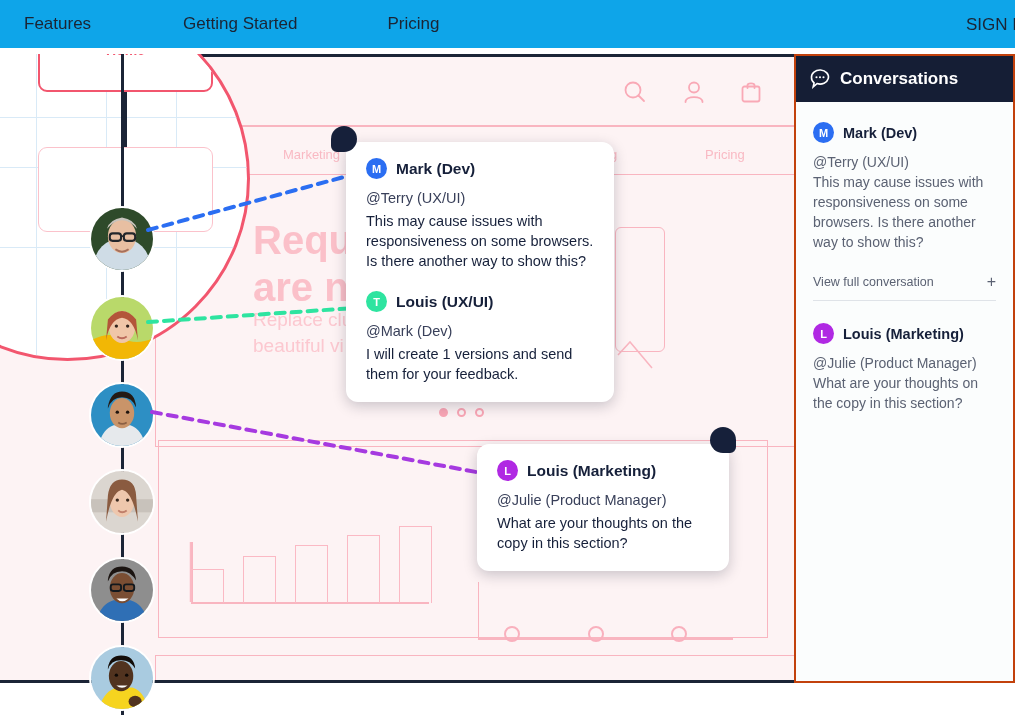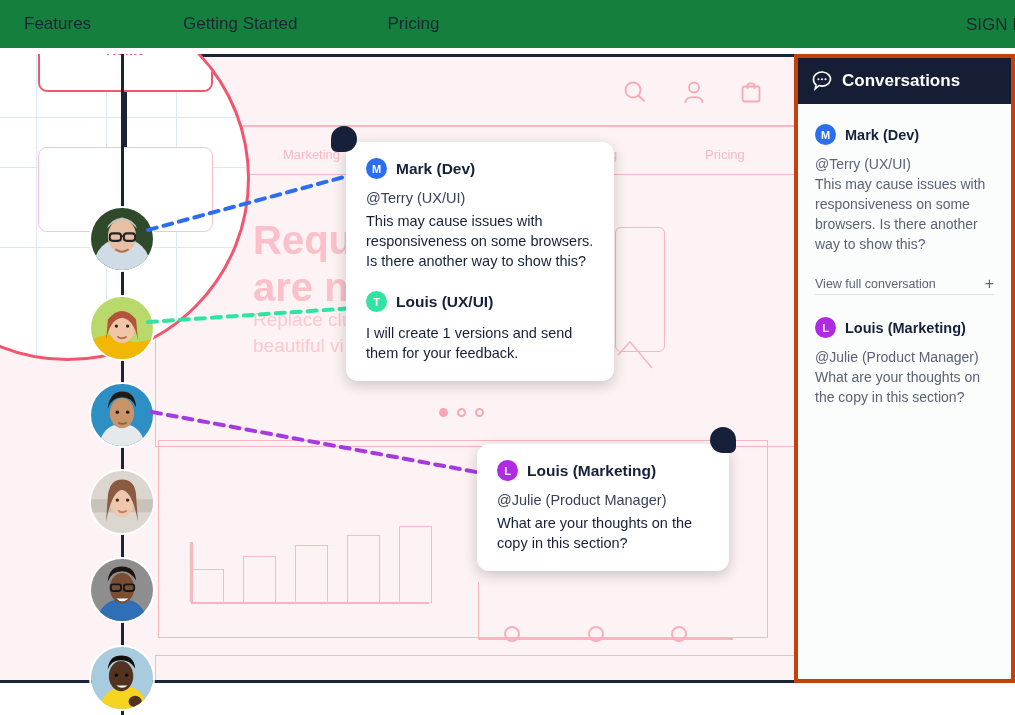--- a/index.html
+++ b/index.html
@@ -7,21 +7,21 @@
     width: 1015px; height: 715px;
     overflow: hidden;
     font-family: "Liberation Sans", sans-serif;
     background: #ffffff;
   }
 
   
   .topnav {
     position: absolute; left: 0; top: 0;
     width: 1015px; height: 48px;
-    background: #15803d;
+    background: #0ea5e9;
     display: flex; align-items: center;
   }
   .topnav-links { display: flex; align-items: center; }
   .topnav-link {
     color: #1b2434;
     font-size: 17px;
     margin-left: 18px;
     padding: 6px 10px;
     white-space: nowrap;
     cursor: pointer;
@@ -214,21 +214,21 @@
   .msg-body {
     font-size: 14.5px; color: #16203a; line-height: 1.38;
   }
 
   
   .panel {
     position: absolute;
     left: 794px; top: 0;
     width: 221px; height: 629px;
     background: #fbfdfd;
-    border: 4px solid #c2410c;
+    border: 2px solid #c2410c;
     z-index: 20;
     display: flex; flex-direction: column;
   }
   .panel-head {
     height: 46px;
     background: #151e35;
     display: flex; align-items: center;
     padding-left: 13px;
     flex: 0 0 auto;
   }
@@ -241,21 +241,21 @@
     padding: 20px 17px 0 17px;
     overflow: hidden;
   }
   .conv-head { display: flex; align-items: center; margin-bottom: 10px; }
   .conv-name { font-size: 14.5px; font-weight: bold; color: #16203a; }
   .conv-text {
     font-size: 14px; color: #5b6273; line-height: 1.42;
   }
   .conv-more {
     display: flex; align-items: center; justify-content: space-between;
-    margin-top: 22px; padding-bottom: 2px;
+    margin-top: 22px; padding-bottom: 10px;
     border-bottom: 1px solid #dfe3e8;
     cursor: pointer;
   }
   .conv-more-label { font-size: 12.5px; color: #5b6273; }
   .conv-more-plus { font-size: 16px; color: #5b6273; line-height: 1; }
   .conv-block2 { margin-top: 22px; }
 </style>
 </head>
 <body>
 
@@ -435,20 +435,21 @@
       <div class="badge" style="background:#2b6ef2;">M</div>
       <div class="msg-name">Mark (Dev)</div>
     </div>
     <div class="msg-mention">@Terry (UX/UI)</div>
     <div class="msg-body">This may cause issues with responsiveness on some browsers. Is there another way to show this?</div>
 
     <div class="msg-head second">
       <div class="badge" style="background:#2ee4a0;">T</div>
       <div class="msg-name">Louis (UX/UI)</div>
     </div>
+    <div class="msg-mention">@Mark (Dev)</div>
     <div class="msg-body">I will create 1 versions and send them for your feedback.</div>
   </div>
 
   <div class="card" style="left:477px; top:390px; width:252px;">
     <div class="msg-head">
       <div class="badge" style="background:#b029e3;">L</div>
       <div class="msg-name">Louis (Marketing)</div>
     </div>
     <div class="msg-mention">@Julie (Product Manager)</div>
     <div class="msg-body">What are your thoughts on the copy in this section?</div>

